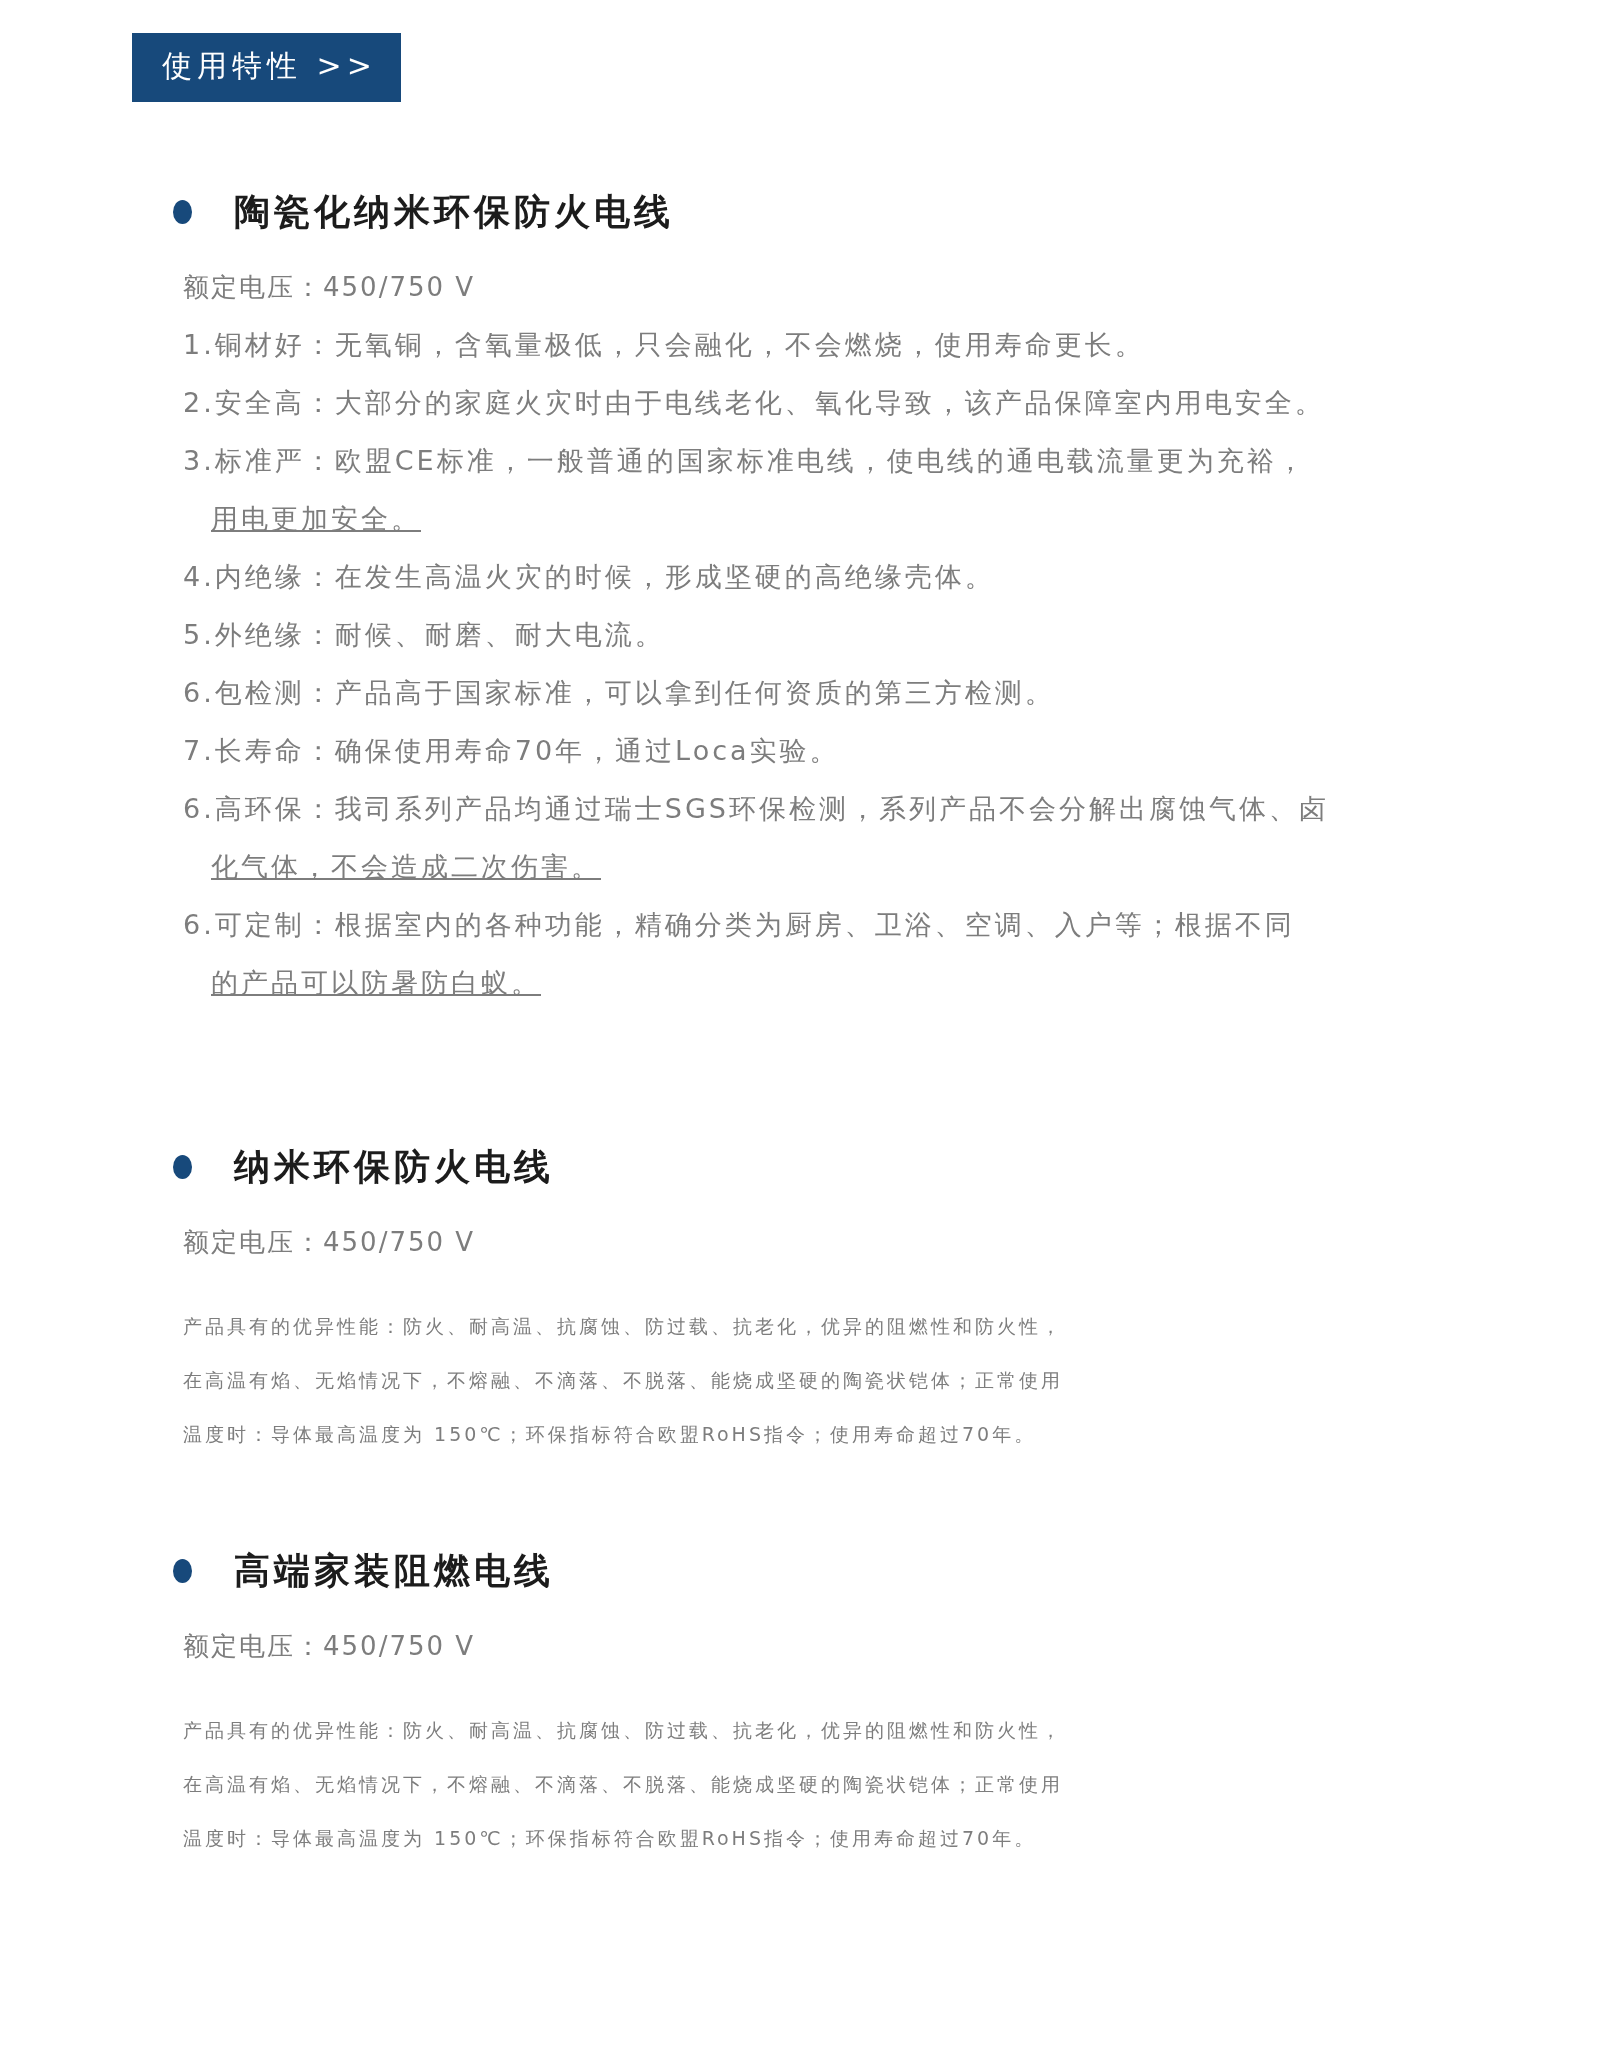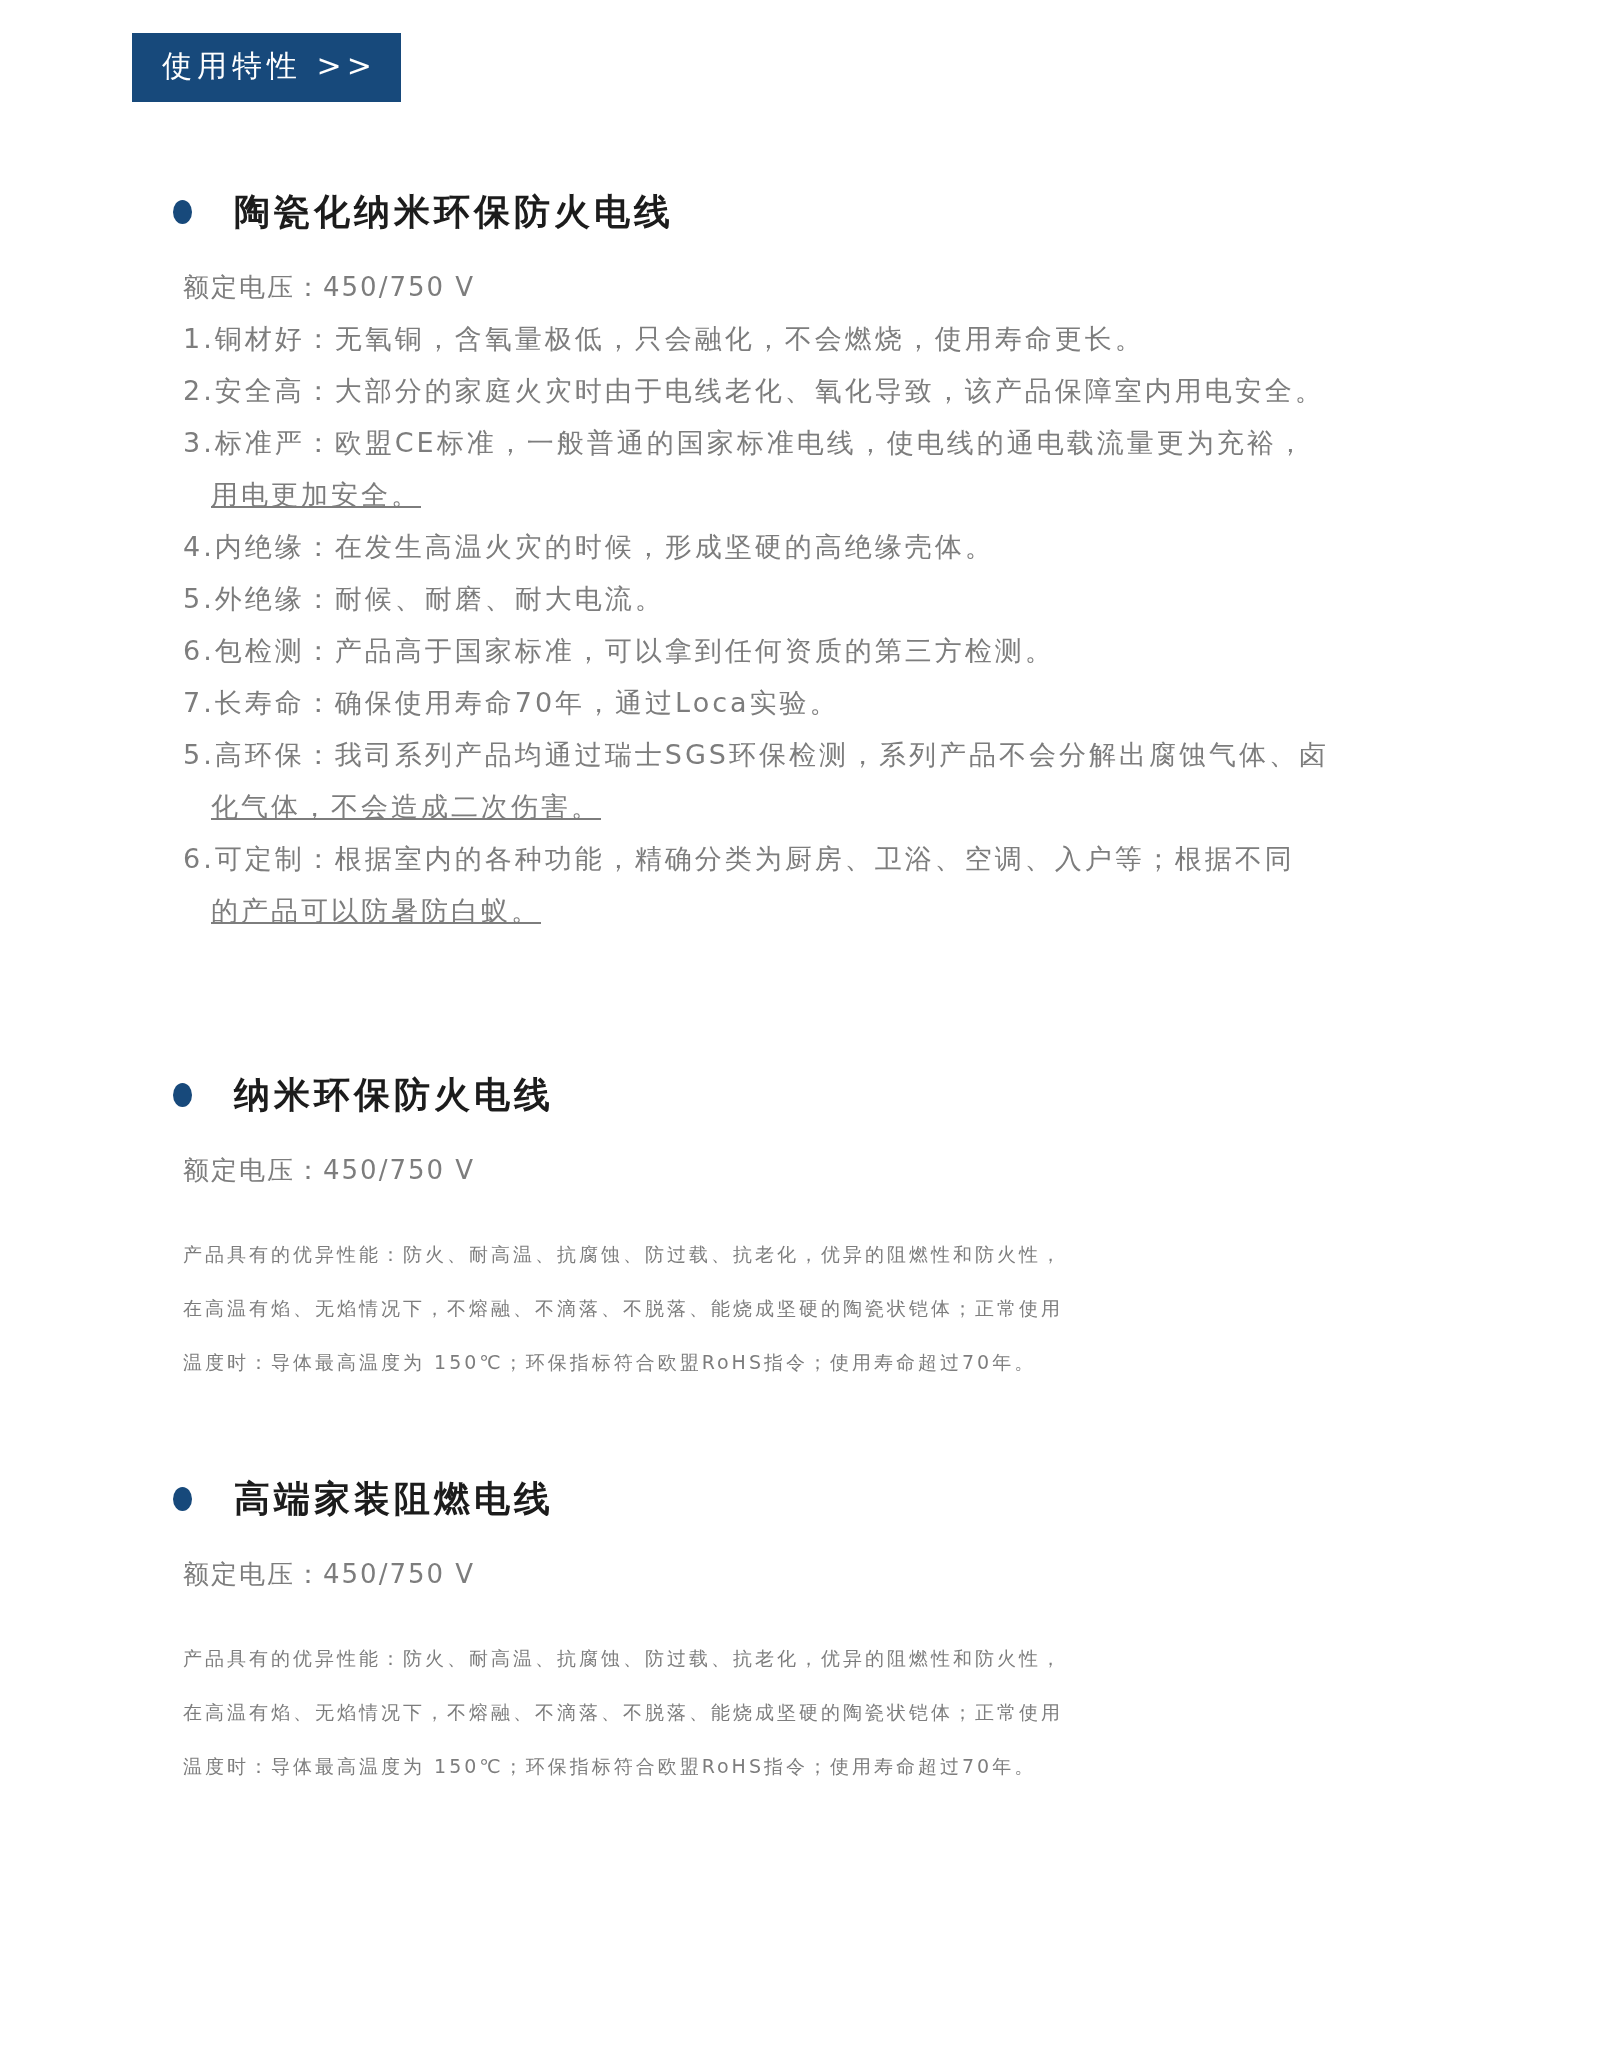--- a/index.html
+++ b/index.html
@@ -47,21 +47,21 @@
 
   .voltage {
     margin-top:36px;
     font-size:26px;
     line-height:34px;
     letter-spacing:2px;
     color:var(--gray,#7d7d7d);
   }
 
   .line {
-    margin-top:18px;
+    margin-top:24px;
     font-size:27px;
     line-height:34px;
     letter-spacing:3px;
     color:var(--gray,#7d7d7d);
     white-space:nowrap;
   }
   .line.cont { padding-left:28px;text-decoration:underline; }
 
   .para-line {
     font-size:19px;
@@ -88,21 +88,21 @@
     <p class="voltage">额定电压：450/750 V</p>
     <div class="section-body">
           <p class="line">1.铜材好：无氧铜，含氧量极低，只会融化，不会燃烧，使用寿命更长。</p>
           <p class="line">2.安全高：大部分的家庭火灾时由于电线老化、氧化导致，该产品保障室内用电安全。</p>
           <p class="line">3.标准严：欧盟CE标准，一般普通的国家标准电线，使电线的通电载流量更为充裕，</p>
           <p class="line cont">用电更加安全。</p>
           <p class="line">4.内绝缘：在发生高温火灾的时候，形成坚硬的高绝缘壳体。</p>
           <p class="line">5.外绝缘：耐候、耐磨、耐大电流。</p>
           <p class="line">6.包检测：产品高于国家标准，可以拿到任何资质的第三方检测。</p>
           <p class="line">7.长寿命：确保使用寿命70年，通过Loca实验。</p>
-          <p class="line">5.高环保：我司系列产品均通过瑞士SGS环保检测，系列产品不会分解出腐蚀气体、卤</p>
+          <p class="line">6.高环保：我司系列产品均通过瑞士SGS环保检测，系列产品不会分解出腐蚀气体、卤</p>
           <p class="line cont">化气体，不会造成二次伤害。</p>
           <p class="line">6.可定制：根据室内的各种功能，精确分类为厨房、卫浴、空调、入户等；根据不同</p>
           <p class="line cont">的产品可以防暑防白蚁。</p>
         </div>
   </section>
 
   <section class="section">
     <div class="section-header">
       <span class="bullet"></span>
       <h2 class="section-title">纳米环保防火电线</h2>

